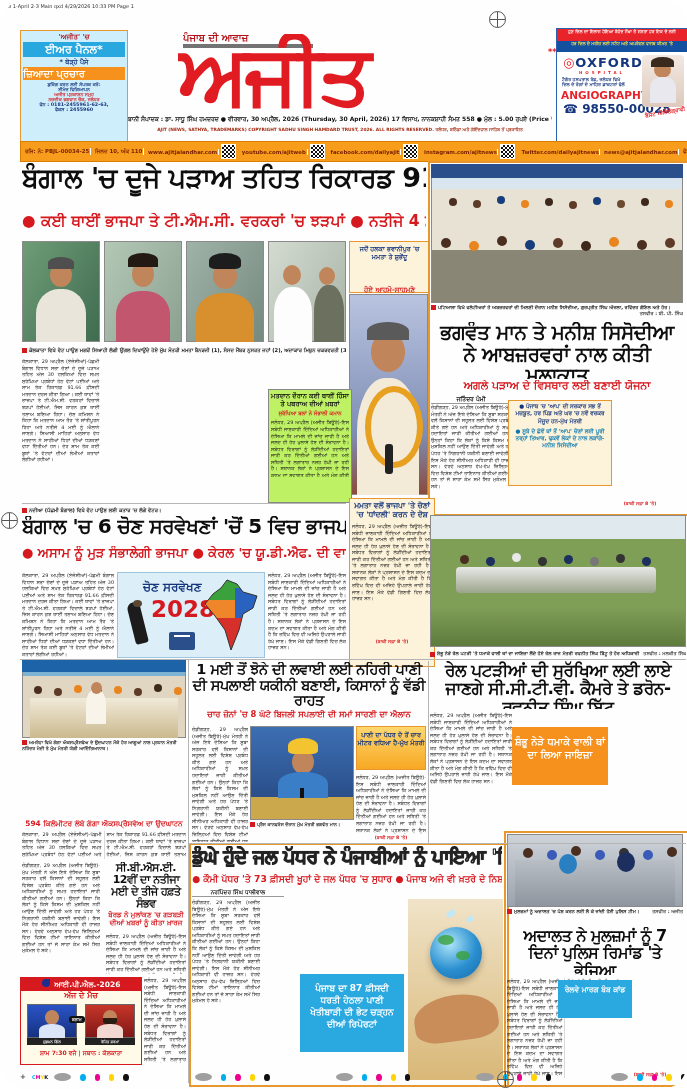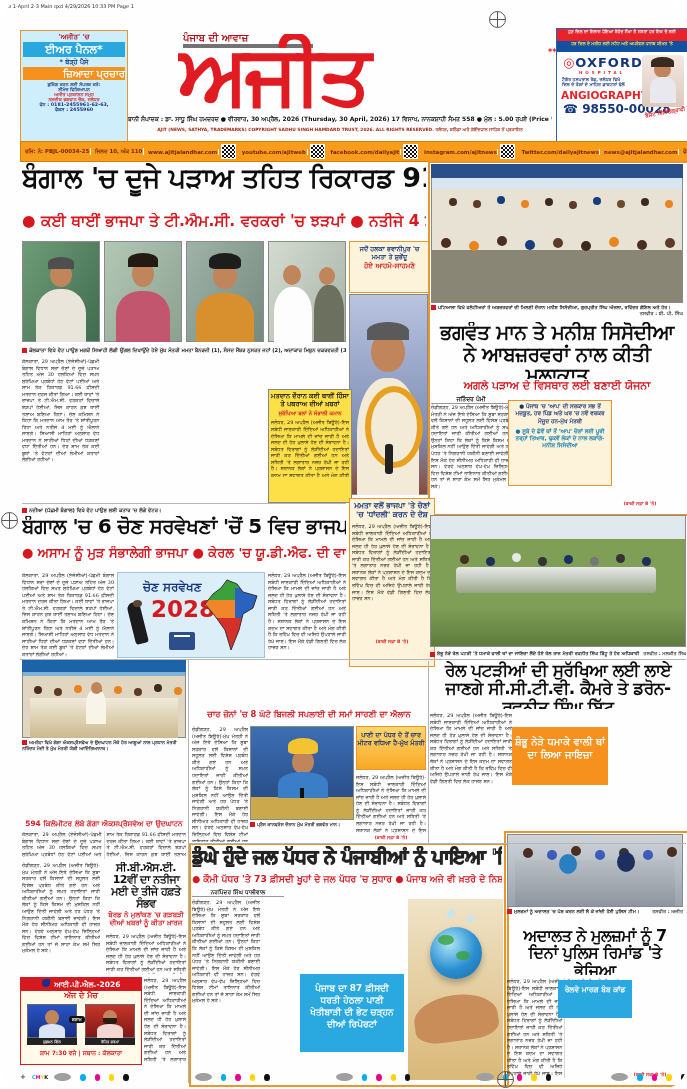--- a/index.html
+++ b/index.html
@@ -29,21 +29,21 @@
   .hline{position:absolute;background:#b5b5b5;height:1px;}
   .vline{position:absolute;background:#b5b5b5;width:1px;}
   .qr{width:13px;height:13px;background:repeating-conic-gradient(#111 0 25%,#fff 0 50%);background-size:4px 4px;border:1px solid #fff;flex:0 0 auto;margin:0 2px;}
   .xh{position:absolute;width:15px;height:15px;border:1px solid #555;border-radius:50%;
       background:linear-gradient(#555,#555) center/100% 1px no-repeat,linear-gradient(#555,#555) center/1px 100% no-repeat;}
   .regoval{width:22px;height:8px;background:#9f9f9f;border-radius:50%;display:inline-block;}
   .dot{width:7px;height:7px;border-radius:50%;display:inline-block;margin-left:3px;}
   .infobar{display:flex;align-items:center;background:#f89c1c;border:1px solid #d97f00;}
   .infoseg{font-size:5.4px;font-weight:bold;color:#7a1f00;padding:0 4px;border-right:1px solid #fff;white-space:nowrap;overflow:hidden;}
   .earband1{background:#29a8e0;color:#fff;font-weight:bold;text-align:center;}
-  .earband2{background:#f6911e;color:#fff;font-weight:bold;text-align:right;}
+  .earband2{background:#f6911e;color:#fff;font-weight:bold;text-align:left;}
   .outlinehl{color:#f2f2f2;-webkit-text-stroke:1px #222;text-shadow:0 0 1px #333;}
   .graphic-elec{background:#dceef8;box-shadow:inset 0 0 0 1px #9fc4dd;}
   .finger{position:absolute;width:13px;height:42px;background:#1c1c1c;border-radius:7px 7px 3px 3px;transform:rotate(-14deg);}
   .fingertip{position:absolute;width:9px;height:7px;background:#5a4632;border-radius:50%;}
   .ballot{position:absolute;width:26px;height:18px;background:#2a4f8a;border-radius:2px;}
   .ballot:after{content:"";position:absolute;left:5px;top:3px;width:16px;height:2px;background:#fff;}
   .ipl{background:#fffbe8;border:1px solid #d6191f;}
   .tile{position:absolute;overflow:hidden;box-shadow:inset 0 0 0 1px #666;}
   .namestrip{position:absolute;background:#222;color:#fff;font-size:3.8px;font-weight:bold;text-align:center;line-height:7px;overflow:hidden;white-space:nowrap;}
   .vspill{position:absolute;background:#111;color:#fff;font-size:4.4px;font-weight:bold;text-align:center;border-radius:3px;padding:1px 3px;}
@@ -129,36 +129,36 @@
   </div>
   <div class="ph" style="left:268px;top:241px;width:78px;height:101px;background:linear-gradient(120deg,#d4dcd2,#a8b2a6);">
     <span class="torso" style="left:6px;top:46px;width:38px;height:56px;background:#fdfdfd;"></span>
     <span class="head" style="left:15px;top:24px;width:18px;height:20px;"></span>
     <span class="torso" style="left:46px;top:44px;width:30px;height:58px;background:#6b705f;"></span>
     <span class="head" style="left:51px;top:26px;width:16px;height:18px;"></span>
   </div>
 
   <div class="abs cream c" style="left:349px;top:241px;width:79px;height:50px;">
     <div class="b" style="font-size:6.4px;color:#15357d;line-height:1.3;margin-top:3px;padding:0 2px;">ਜਦੋਂ ਹਲਕਾ ਭਵਾਨੀਪੁਰ 'ਚ ਮਮਤਾ ਤੇ ਸ਼ੁਭੇਂਦੂ</div>
-    <div class="b" style="font-size:7px;color:#d6191f;">ਹੋਏ ਆਹਮੋ-ਸਾਹਮਣੇ</div>
+    <div class="b" style="font-size:7px;color:#d6191f;margin-top:24px;">ਹੋਏ ਆਹਮੋ-ਸਾਹਮਣੇ</div>
   </div>
   <div class="ph" style="left:349px;top:294px;width:79px;height:201px;background:linear-gradient(#b9c4e0,#7e8db4 70%,#8a4a3a);">
     <span class="head" style="left:22px;top:38px;width:34px;height:40px;"></span>
     <span class="abs" style="left:18px;top:28px;width:42px;height:18px;background:#5a5a5a;border-radius:50% 50% 0 0;"></span>
     <span class="torso" style="left:8px;top:84px;width:62px;height:118px;background:#f3ead8;"></span>
     <span class="abs" style="left:16px;top:92px;width:46px;height:70px;border:6px solid #e8a020;border-radius:50%;"></span>
     <span class="abs" style="left:36px;top:150px;width:8px;height:30px;background:#222;border-radius:3px;"></span>
   </div>
 
   <div class="abs cap" style="left:22px;top:345px;width:324px;height:11px;display:flex;align-items:center;">
     <span class="capdot"></span>
     <span class="nowrap">ਕੋਲਕਾਤਾ ਵਿਖੇ ਵੋਟ ਪਾਉਣ ਮਗਰੋਂ ਸਿਆਹੀ ਲੱਗੀ ਉਂਗਲ ਦਿਖਾਉਂਦੇ ਹੋਏ ਮੁੱਖ ਮੰਤਰੀ ਮਮਤਾ ਬੈਨਰਜੀ (1), ਸੰਸਦ ਮੈਂਬਰ ਨੁਸਰਤ ਜਹਾਂ (2), ਅਦਾਕਾਰ ਮਿਥੁਨ ਚਕਰਵਰਤੀ (3) ਅਤੇ ਵੋਟ ਪਾ ਕੇ ਬਾਹਰ ਆਉਂਦੇ ਵੋਟਰ (4)।</span>
   </div>
   <div class="abs body-txt cols4" style="left:22px;top:358px;width:324px;height:145px;">ਕੋਲਕਾਤਾ, 29 ਅਪ੍ਰੈਲ (ਏਜੰਸੀਆਂ)-ਪੱਛਮੀ ਬੰਗਾਲ ਵਿਧਾਨ ਸਭਾ ਚੋਣਾਂ ਦੇ ਦੂਜੇ ਪੜਾਅ ਤਹਿਤ ਅੱਜ 30 ਹਲਕਿਆਂ ਵਿਚ ਸਖ਼ਤ ਸੁਰੱਖਿਆ ਪ੍ਰਬੰਧਾਂ ਹੇਠ ਵੋਟਾਂ ਪਈਆਂ ਅਤੇ ਸ਼ਾਮ ਤੱਕ ਰਿਕਾਰਡ 91.66 ਫ਼ੀਸਦੀ ਮਤਦਾਨ ਦਰਜ ਕੀਤਾ ਗਿਆ। ਕਈ ਥਾਵਾਂ 'ਤੇ ਭਾਜਪਾ ਤੇ ਟੀ.ਐਮ.ਸੀ. ਵਰਕਰਾਂ ਵਿਚਾਲੇ ਝੜਪਾਂ ਹੋਈਆਂ, ਜਿਸ ਕਾਰਨ ਕੁਝ ਥਾਈਂ ਤਣਾਅ ਬਣਿਆ ਰਿਹਾ। ਚੋਣ ਕਮਿਸ਼ਨ ਨੇ ਕਿਹਾ ਕਿ ਮਤਦਾਨ ਆਮ ਤੌਰ 'ਤੇ ਸ਼ਾਂਤੀਪੂਰਨ ਰਿਹਾ ਅਤੇ ਨਤੀਜੇ 4 ਮਈ ਨੂੰ ਐਲਾਨੇ ਜਾਣਗੇ। ਸਿਆਸੀ ਮਾਹਿਰਾਂ ਅਨੁਸਾਰ ਵੱਧ ਮਤਦਾਨ ਨੇ ਸਾਰੀਆਂ ਧਿਰਾਂ ਦੀਆਂ ਧੜਕਣਾਂ ਵਧਾ ਦਿੱਤੀਆਂ ਹਨ। ਦੇਰ ਸ਼ਾਮ ਤੱਕ ਕਈ ਬੂਥਾਂ 'ਤੇ ਵੋਟਰਾਂ ਦੀਆਂ ਲੰਮੀਆਂ ਕਤਾਰਾਂ ਲੱਗੀਆਂ ਰਹੀਆਂ।</div>
-  <div class="abs" style="left:268px;top:389px;width:78px;height:108px;background:#fde047;border:1px solid #888;padding:2px;">
+  <div class="abs" style="left:268px;top:389px;width:78px;height:108px;background:#bef264;border:1px solid #888;padding:2px;">
     <div class="b c" style="font-size:6.6px;color:#111;line-height:1.25;">ਮਤਦਾਨ ਦੌਰਾਨ ਕਈ ਥਾਈਂ ਹਿੰਸਾ ਤੇ ਪਥਰਾਅ ਦੀਆਂ ਖ਼ਬਰਾਂ</div>
     <div class="b c" style="font-size:5.4px;color:#d6191f;margin-top:2px;">ਸੁਰੱਖਿਆ ਬਲਾਂ ਨੇ ਸੰਭਾਲੀ ਕਮਾਨ</div>
     <div class="body-txt" style="height:58px;margin-top:2px;">ਜਲੰਧਰ, 29 ਅਪ੍ਰੈਲ (ਅਜੀਤ ਬਿਊਰੋ)-ਇਸ ਸਬੰਧੀ ਜਾਣਕਾਰੀ ਦਿੰਦਿਆਂ ਅਧਿਕਾਰੀਆਂ ਨੇ ਦੱਸਿਆ ਕਿ ਮਾਮਲੇ ਦੀ ਜਾਂਚ ਜਾਰੀ ਹੈ ਅਤੇ ਜਲਦ ਹੀ ਹੋਰ ਖੁਲਾਸੇ ਹੋਣ ਦੀ ਸੰਭਾਵਨਾ ਹੈ। ਸਬੰਧਤ ਵਿਭਾਗਾਂ ਨੂੰ ਲੋੜੀਂਦੀਆਂ ਹਦਾਇਤਾਂ ਜਾਰੀ ਕਰ ਦਿੱਤੀਆਂ ਗਈਆਂ ਹਨ ਅਤੇ ਸਥਿਤੀ 'ਤੇ ਲਗਾਤਾਰ ਨਜ਼ਰ ਰੱਖੀ ਜਾ ਰਹੀ ਹੈ। ਸਥਾਨਕ ਲੋਕਾਂ ਨੇ ਪ੍ਰਸ਼ਾਸਨ ਦੇ ਇਸ ਕਦਮ ਦਾ ਸਵਾਗਤ ਕੀਤਾ ਹੈ ਅਤੇ ਮੰਗ ਕੀਤੀ ਹੈ ਕਿ ਭਵਿੱਖ ਵਿਚ ਵੀ ਅਜਿਹੇ ਉਪਰਾਲੇ ਜਾਰੀ ਰੱਖੇ ਜਾਣ। ਇਸ ਮੌਕੇ ਵੱਡੀ ਗਿਣਤੀ ਵਿਚ ਲੋਕ ਹਾਜ਼ਰ ਸਨ।</div>
   </div>
 
   <div class="oframe" style="left:428px;top:161px;width:258px;height:351px;"></div>
   <div class="ph" style="left:431px;top:164px;width:252px;height:139px;background:linear-gradient(#d9e6ef 0 18%,#e8e2d4 18% 62%,#8a8676 62% 100%);">
     <span class="abs" style="left:0;top:0;width:100%;height:14px;background:#2a4f8a;"></span>
     <span class="heads" style="left:18px;top:34px;box-shadow:24px 2px 0 #5d3b26,48px -2px 0 #173d7a,72px 2px 0 #e8851e,96px 0 0 #3e2a1c,120px 3px 0 #5d3b26,144px -1px 0 #173d7a,168px 2px 0 #6b4a2e,192px 0 0 #3e2a1c,216px 2px 0 #e8851e;"></span>
     <span class="heads" style="left:10px;top:74px;width:10px;height:10px;box-shadow:28px 3px 0 #e8851e,56px -2px 0 #4a2f20,84px 2px 0 #173d7a,112px 0 0 #5d3b26,140px 3px 0 #3e2a1c,168px -1px 0 #e8851e,196px 2px 0 #4a2f20,224px 0 0 #5d3b26;"></span>
@@ -274,20 +274,21 @@
   <div class="abs bluebox" style="left:300px;top:974px;width:104px;height:78px;font-size:9px;line-height:1.35;padding:8px 4px 0 4px;box-sizing:border-box;">ਪੰਜਾਬ ਦਾ 87 ਫ਼ੀਸਦੀ ਧਰਤੀ ਹੇਠਲਾ ਪਾਣੀ ਖੇਤੀਬਾੜੀ ਦੀ ਭੇਟ ਚੜ੍ਹਨ ਦੀਆਂ ਰਿਪੋਰਟਾਂ</div>
   <div class="abs" style="left:408px;top:899px;width:95px;height:181px;background:linear-gradient(#f0e3c8,#d9b878);">
     <span class="abs" style="left:22px;top:28px;width:52px;height:52px;border-radius:50%;background:radial-gradient(circle at 38% 32%,#aee6f8,#2a8fd0 55%,#1b6aa8);box-shadow:0 4px 6px rgba(0,0,0,.25);"></span>
     <span class="abs" style="left:30px;top:36px;width:16px;height:10px;background:#3ba13b;border-radius:50%;opacity:.8;"></span>
     <span class="abs" style="left:48px;top:52px;width:14px;height:9px;background:#3ba13b;border-radius:50%;opacity:.8;"></span>
     <span class="abs" style="left:6px;top:96px;width:84px;height:46px;background:#c98d5a;border-radius:50% 50% 30% 30%;transform:rotate(-8deg);"></span>
     <span class="abs" style="left:40px;top:10px;width:6px;height:9px;background:#bfe8f8;border-radius:50% 50% 50% 0;transform:rotate(45deg);"></span>
     <span class="abs" style="left:60px;top:16px;width:5px;height:8px;background:#bfe8f8;border-radius:50% 50% 50% 0;transform:rotate(45deg);"></span>
   </div>
 
+  <div class="abs hl c clip" style="left:192px;top:662px;width:234px;height:46px;font-size:14.5px;">1 ਮਈ ਤੋਂ ਝੋਨੇ ਦੀ ਲਵਾਈ ਲਈ ਨਹਿਰੀ ਪਾਣੀ ਦੀ ਸਪਲਾਈ ਯਕੀਨੀ ਬਣਾਈ, ਕਿਸਾਨਾਂ ਨੂੰ ਵੱਡੀ ਰਾਹਤ</div>
   <div class="abs subred c nowrap" style="left:192px;top:710px;width:234px;font-size:8.4px;">ਚਾਰ ਜ਼ੋਨਾਂ 'ਚ 8 ਘੰਟੇ ਬਿਜਲੀ ਸਪਲਾਈ ਦੀ ਸਮਾਂ ਸਾਰਣੀ ਦਾ ਐਲਾਨ</div>
   <div class="abs body-txt" style="left:192px;top:726px;width:56px;height:116px;">ਚੰਡੀਗੜ੍ਹ, 29 ਅਪ੍ਰੈਲ (ਅਜੀਤ ਬਿਊਰੋ)-ਮੁੱਖ ਮੰਤਰੀ ਨੇ ਅੱਜ ਇਥੇ ਦੱਸਿਆ ਕਿ ਸੂਬਾ ਸਰਕਾਰ ਵਲੋਂ ਕਿਸਾਨਾਂ ਦੀ ਸਹੂਲਤ ਲਈ ਵਿਸ਼ੇਸ਼ ਪ੍ਰਬੰਧ ਕੀਤੇ ਗਏ ਹਨ ਅਤੇ ਅਧਿਕਾਰੀਆਂ ਨੂੰ ਸਖ਼ਤ ਹਦਾਇਤਾਂ ਜਾਰੀ ਕੀਤੀਆਂ ਗਈਆਂ ਹਨ। ਉਨ੍ਹਾਂ ਕਿਹਾ ਕਿ ਲੋਕਾਂ ਨੂੰ ਕਿਸੇ ਕਿਸਮ ਦੀ ਮੁਸ਼ਕਿਲ ਨਹੀਂ ਆਉਣ ਦਿੱਤੀ ਜਾਵੇਗੀ ਅਤੇ ਹਰ ਪੱਧਰ 'ਤੇ ਨਿਗਰਾਨੀ ਯਕੀਨੀ ਬਣਾਈ ਜਾਵੇਗੀ। ਇਸ ਮੌਕੇ ਹੋਰ ਸੀਨੀਅਰ ਅਧਿਕਾਰੀ ਵੀ ਹਾਜ਼ਰ ਸਨ। ਵੇਰਵੇ ਅਨੁਸਾਰ ਵੱਖ-ਵੱਖ ਜ਼ਿਲ੍ਹਿਆਂ ਵਿਚ ਵਿਸ਼ੇਸ਼ ਟੀਮਾਂ ਤਾਇਨਾਤ ਕੀਤੀਆਂ ਗਈਆਂ ਹਨ ਤਾਂ ਜੋ ਸਾਰਾ ਕੰਮ ਸਮੇਂ ਸਿਰ ਮੁਕੰਮਲ ਹੋ ਸਕੇ।</div>
   <div class="ph" style="left:250px;top:726px;width:104px;height:94px;background:linear-gradient(#3d6fb4,#2a4f8a 75%,#caa84b 75%);">
     <span class="head" style="left:42px;top:24px;width:22px;height:24px;"></span>
     <span class="abs" style="left:38px;top:12px;width:30px;height:16px;background:#f4c430;border-radius:50% 50% 20% 20%;"></span>
     <span class="torso" style="left:28px;top:46px;width:50px;height:26px;background:#3a7ec8;"></span>
     <span class="abs" style="left:50px;top:62px;width:4px;height:10px;background:#111;"></span>
   </div>
   <div class="abs cap" style="left:250px;top:822px;width:104px;height:18px;font-size:4.6px;">
     <span class="capdot"></span><span>ਪ੍ਰੈਸ ਕਾਨਫਰੰਸ ਦੌਰਾਨ ਮੁੱਖ ਮੰਤਰੀ ਭਗਵੰਤ ਮਾਨ।</span>

